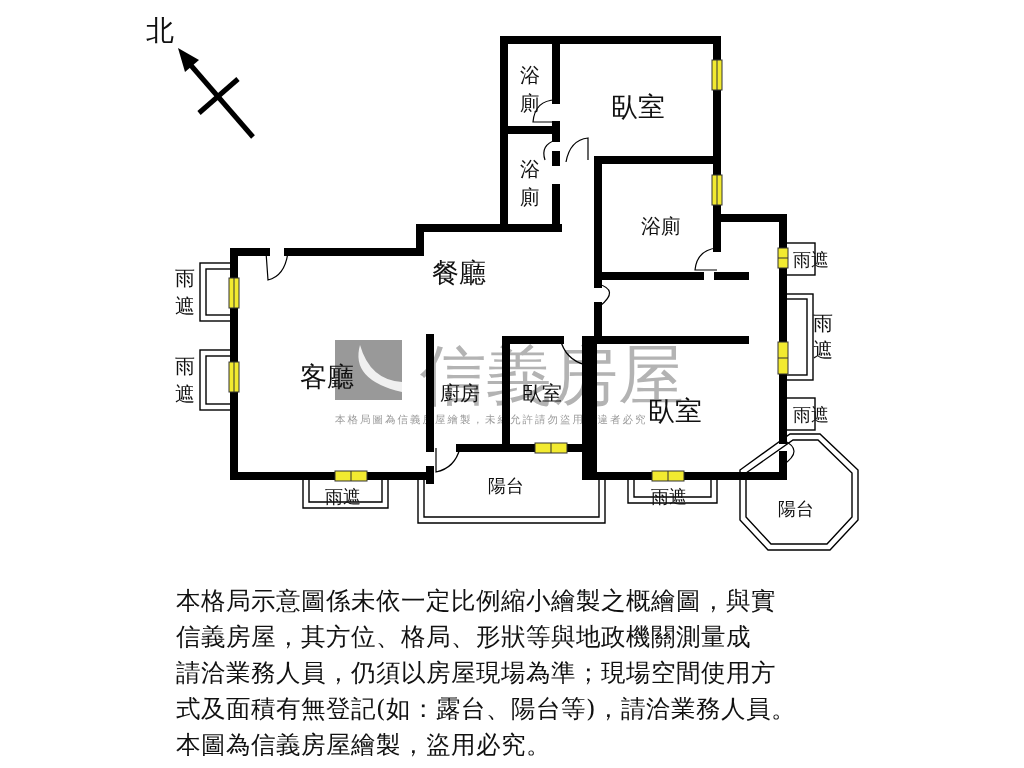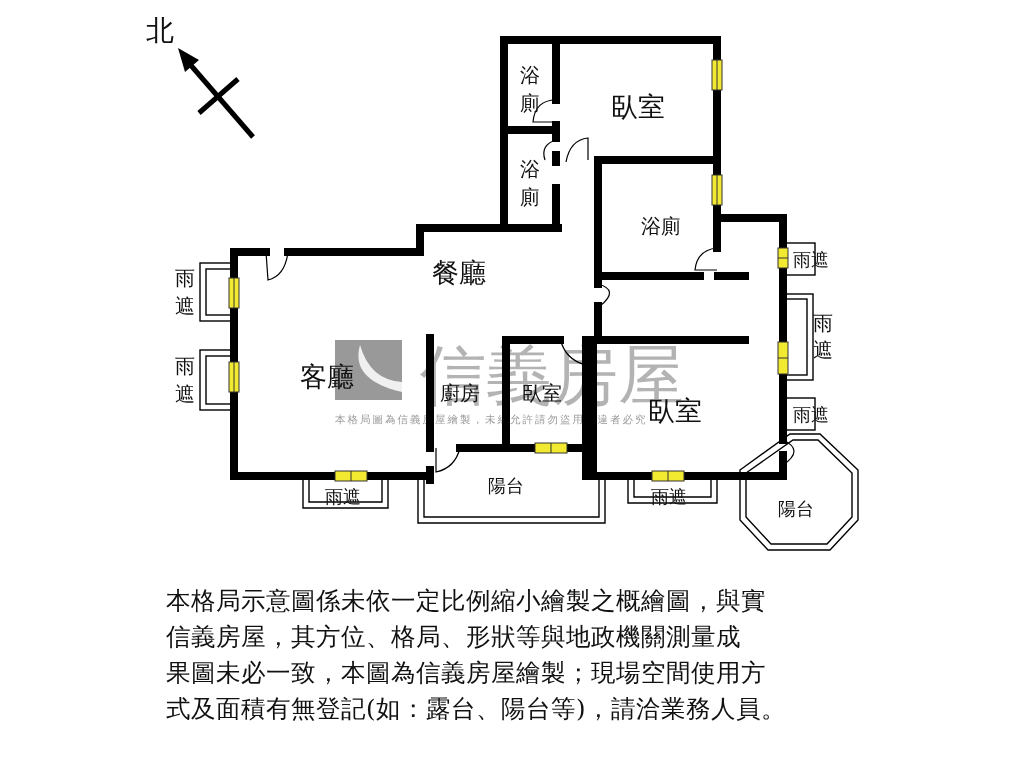--- a/index.html
+++ b/index.html
@@ -7,21 +7,21 @@
   #plan{position:absolute;left:0;top:0;width:1024px;height:575px;}
   .room-label{font-family:"DejaVu Serif","Liberation Serif",serif;fill:#111;}
   .lbl-lg{font-size:27px;}
   .lbl-md{font-size:20px;}
   .lbl-sm{font-size:18px;}
   .wall{stroke:#000;stroke-width:8;fill:none;stroke-linecap:square;}
   .thin{stroke:#000;stroke-width:1.4;fill:none;}
   .win rect{fill:#f2ea30;stroke:#333;stroke-width:1;}
   .door-arc{stroke:#000;stroke-width:1.2;fill:none;}
   .wm-text{font-family:"DejaVu Sans","Liberation Sans",sans-serif;fill:#9a9a9a;}
-  #disclaimer{position:absolute;left:166px;top:583px;width:720px;font-size:24.5px;line-height:36px;color:#111;font-family:"DejaVu Serif","Liberation Serif",serif;letter-spacing:0.5px;}
+  #disclaimer{position:absolute;left:176px;top:583px;width:720px;font-size:24.5px;line-height:36px;color:#111;font-family:"DejaVu Serif","Liberation Serif",serif;letter-spacing:0.5px;}
   #disclaimer div{white-space:nowrap;}
 </style>
 </head>
 <body>
 
 <svg id="plan" viewBox="0 0 1024 575" xmlns="http://www.w3.org/2000/svg">
 
   <g>
     <text x="146" y="40" font-size="28" class="room-label">北</text>
     <line x1="253" y1="137" x2="188" y2="62" stroke="#000" stroke-width="5"></line>
@@ -155,15 +155,16 @@
     <text x="793" y="266" class="room-label lbl-sm">雨遮</text>
     <text x="813" y="330" class="room-label lbl-md">雨</text>
     <text x="813" y="357" class="room-label lbl-md">遮</text>
     <text x="793" y="421" class="room-label lbl-sm">雨遮</text>
   </g>
 </svg>
 
 <div id="disclaimer">
   <div>本格局示意圖係未依一定比例縮小繪製之概繪圖，與實</div>
   <div>信義房屋，其方位、格局、形狀等與地政機關測量成</div>
-  <div>果圖未必一致，本圖為信義房屋繪製；現場空間使用方</div>
+  <div>請洽業務人員，仍須以房屋現場為準；現場空間使用方</div>
   <div>式及面積有無登記(如：露台、陽台等)，請洽業務人員。</div>
+  <div>本圖為信義房屋繪製，盜用必究。</div>
 </div>
 
 </body></html>

